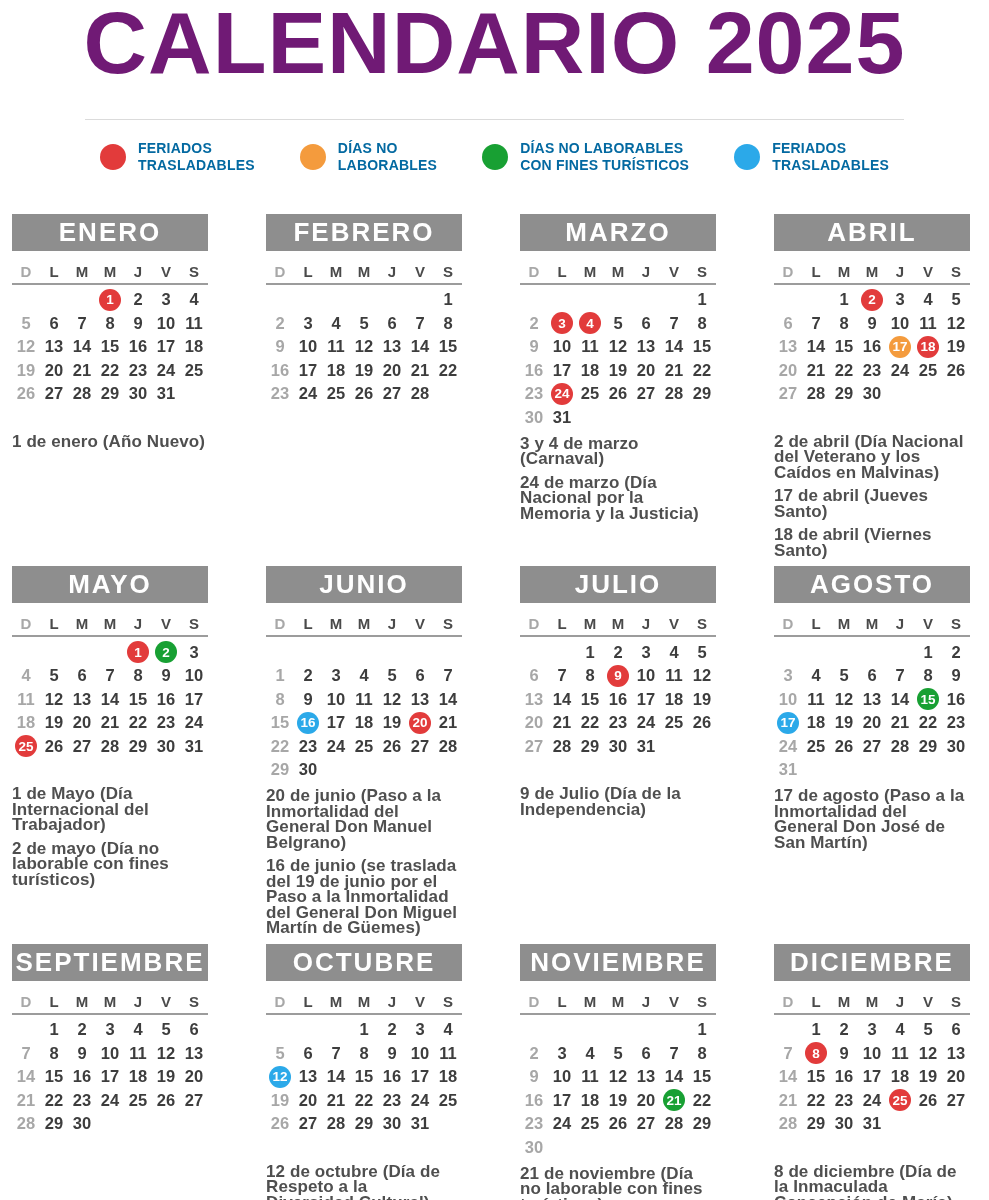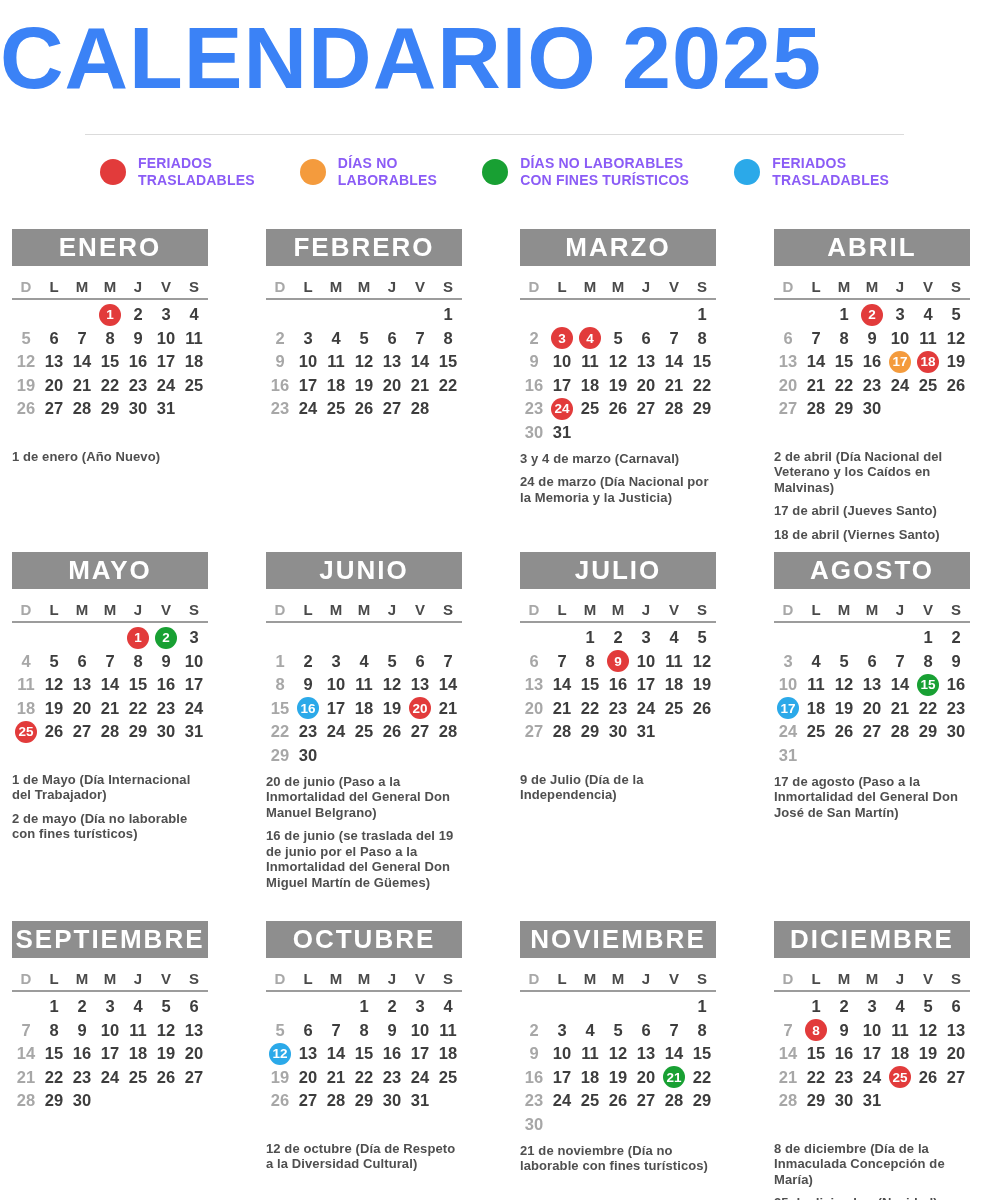--- a/index.html
+++ b/index.html
@@ -5,34 +5,34 @@
   * { margin:0; padding:0; box-sizing:border-box; }
   html,body { background:#ffffff; }
   body {
     width:989px; height:1200px; overflow:hidden;
     font-family:"Liberation Sans", sans-serif;
     -webkit-font-smoothing:antialiased;
   }
   .page { width:989px; height:1200px; position:relative; }
 
   .title {
-    color:#3b82f6;
+    text-align:center; color:#701a75;
     font-size:88px; font-weight:900; line-height:0.95;
-    letter-spacing:1px; padding-top:16px;
+    letter-spacing:1px; padding-top:1px;
   }
   .divider { margin:34px 85px 0 85px; border-top:1px solid #dbdbdb; height:0; }
 
   .legend {
     display:flex; justify-content:space-between; align-items:center;
     margin:20px 100px 0 100px;
   }
   .legend-item { display:flex; align-items:center; gap:12px; }
   .legend-dot { width:26px; height:26px; border-radius:50%; flex:none; }
   .legend-label {
-    font-size:14px; font-weight:700; color:#8b5cf6;
+    font-size:14px; font-weight:700; color:#0369a1;
     line-height:1.22; letter-spacing:0.2px;
   }
 
   #months { padding-left:12px; margin-top:40px; }
   .months-row {
     display:grid; grid-template-columns:repeat(4,196px);
     column-gap:58px; align-items:start;
   }
   .months-row.r1 { min-height:323px; }
   .months-row.r2 { min-height:369px; }
@@ -65,21 +65,21 @@
   }
   .cell.sun { color:#a7a7a7; }
   .hl {
     width:22px; height:22px; border-radius:50%;
     display:flex; align-items:center; justify-content:center;
     color:#ffffff; font-size:13.5px; font-weight:700;
   }
 
   .notes { margin-top:7px; padding-right:2px; }
   .note {
-    font-size:13px; font-weight:600; color:#4f4f4f;
+    font-size:17px; font-weight:600; color:#4f4f4f;
     line-height:15.5px; margin-bottom:8px; letter-spacing:0.1px;
   }
 </style>
 </head>
 <body>
 
 <div class="page">
   <h1 class="title">CALENDARIO 2025</h1>
   <div class="divider"></div>
   <div class="legend" id="legend">

